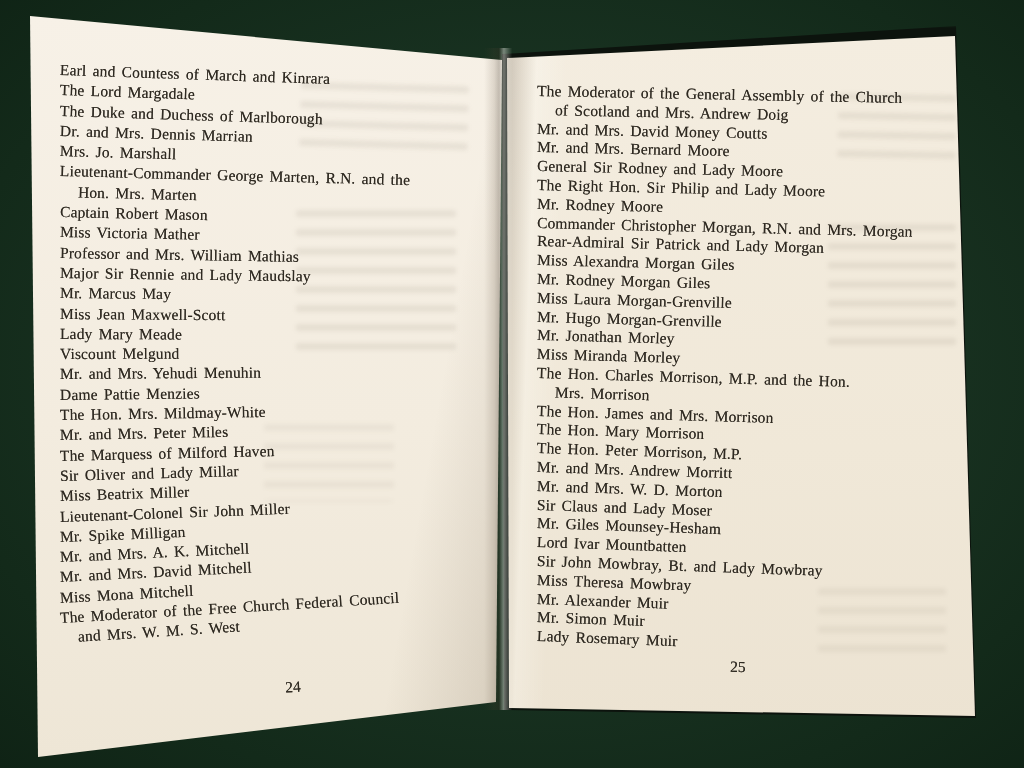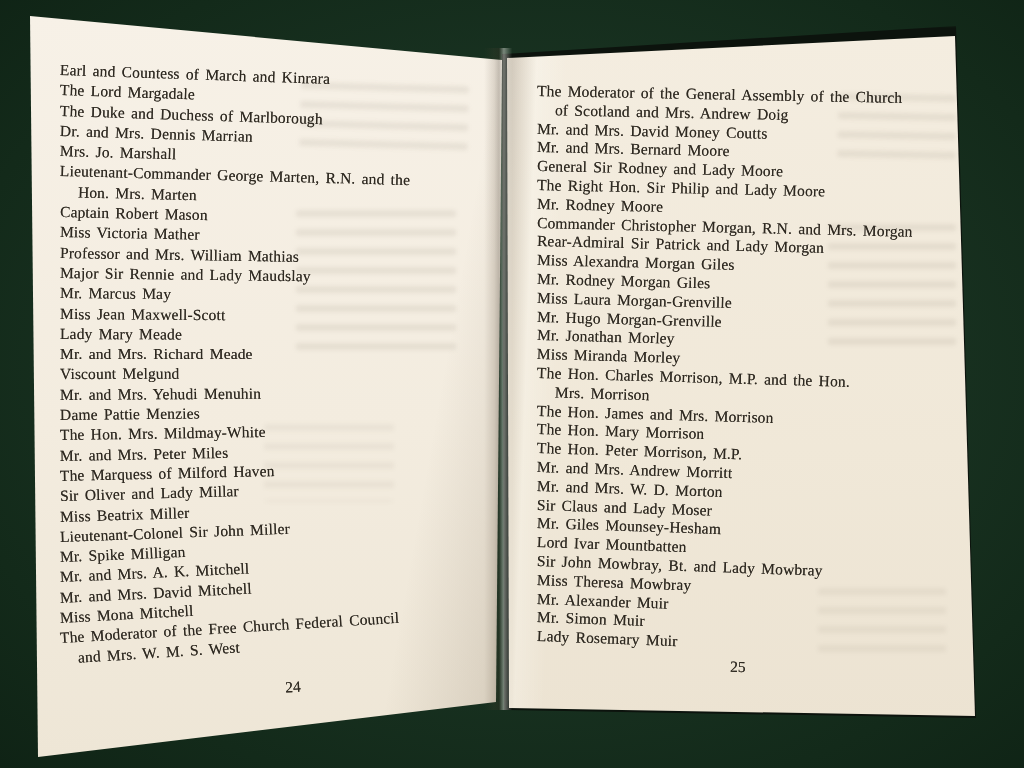--- a/index.html
+++ b/index.html
@@ -109,21 +109,20 @@
         <div class="line" style="transform: rotate(1.613deg);">Mrs. Jo. Marshall</div>
         <div class="line" style="transform: rotate(1.499deg);">Lieutenant-Commander George Marten, R.N. and the</div>
         <div class="line indent" style="transform: rotate(1.373deg);">Hon. Mrs. Marten</div>
         <div class="line" style="transform: rotate(1.236deg);">Captain Robert Mason</div>
         <div class="line" style="transform: rotate(1.089deg);">Miss Victoria Mather</div>
         <div class="line" style="transform: rotate(0.932deg);">Professor and Mrs. William Mathias</div>
         <div class="line" style="transform: rotate(0.766deg);">Major Sir Rennie and Lady Maudslay</div>
         <div class="line" style="transform: rotate(0.592deg);">Mr. Marcus May</div>
         <div class="line" style="transform: rotate(0.409deg);">Miss Jean Maxwell-Scott</div>
         <div class="line" style="transform: rotate(0.219deg);">Lady Mary Meade</div>
-        <div class="line" style="transform: rotate(0.022deg);">Mr. and Mrs. Richard Meade</div>
         <div class="line" style="transform: rotate(-0.183deg);">Viscount Melgund</div>
         <div class="line" style="transform: rotate(-0.395deg);">Mr. and Mrs. Yehudi Menuhin</div>
         <div class="line" style="transform: rotate(-0.613deg);">Dame Pattie Menzies</div>
         <div class="line" style="transform: rotate(-0.838deg);">The Hon. Mrs. Mildmay-White</div>
         <div class="line" style="transform: rotate(-1.07deg);">Mr. and Mrs. Peter Miles</div>
         <div class="line" style="transform: rotate(-1.307deg);">The Marquess of Milford Haven</div>
         <div class="line" style="transform: rotate(-1.551deg);">Sir Oliver and Lady Millar</div>
         <div class="line" style="transform: rotate(-1.8deg);">Miss Beatrix Miller</div>
         <div class="line" style="transform: rotate(-2.055deg);">Lieutenant-Colonel Sir John Miller</div>
         <div class="line" style="transform: rotate(-2.316deg);">Mr. Spike Milligan</div>

